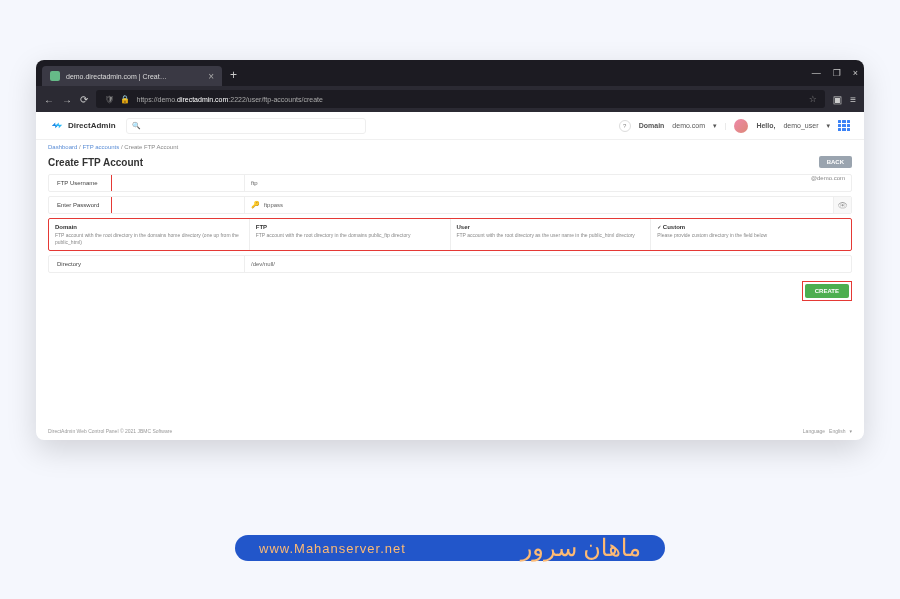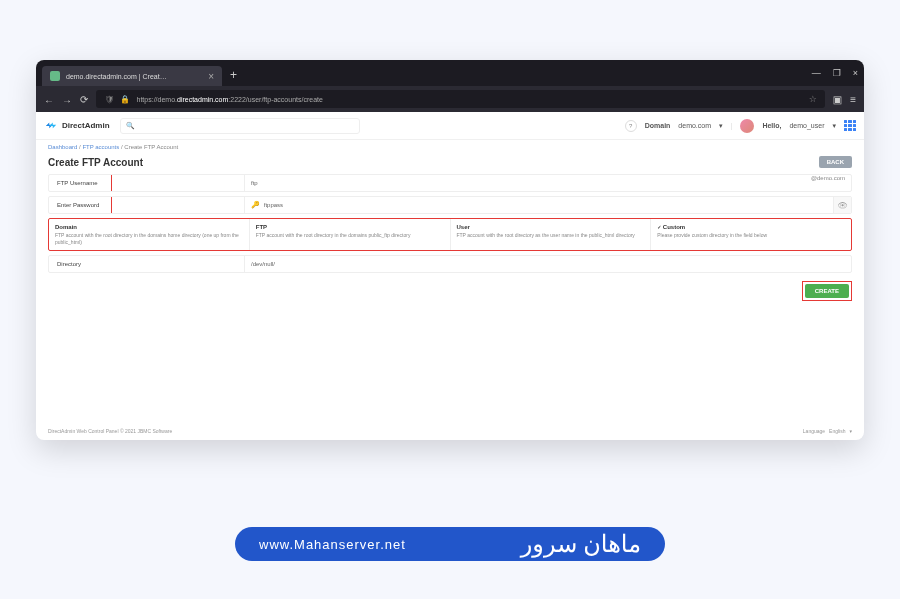--- a/index.html
+++ b/index.html
@@ -15,21 +15,21 @@
 .tab-add { color: #ccc; font-size: 12px; margin-left: 8px; margin-bottom: -4px; }
 .window-ctrls { margin-left: auto; display: flex; gap: 12px; color: #ccc; font-size: 9px; }
 
 .nav-bar { background: #2b2a33; height: 26px; display: flex; align-items: center; padding: 0 8px; gap: 8px; }
 .nav-btn { color: #ccc; font-size: 10px; cursor: pointer; }
 .url-bar { flex: 1; background: #1c1b22; height: 18px; border-radius: 3px; display: flex; align-items: center; padding: 0 8px; gap: 6px; }
 .url-icon { color: #888; font-size: 8px; }
 .url-text { color: #aaa; font-size: 7px; }
 .url-text .highlight { color: #fff; }
 
-.app-header { height: 28px; background: #fff; display: flex; align-items: center; padding: 0 8px; border-bottom: 1px solid #f0f0f0; gap: 2px; }
+.app-header { height: 28px; background: #fff; display: flex; align-items: center; padding: 0 14px; border-bottom: 1px solid #f0f0f0; gap: 2px; }
 .logo { display: flex; align-items: center; gap: 4px; }
 .logo-icon { width: 14px; height: 14px; }
 .logo-text { font-size: 8px; font-weight: 700; color: #333; }
 .search-box { flex: 0 0 240px; height: 16px; border: 1px solid #eee; border-radius: 3px; margin-left: 8px; display: flex; align-items: center; padding: 0 6px; }
 .search-glyph { color: #aaa; font-size: 7px; }
 .header-right { margin-left: auto; display: flex; align-items: center; gap: 8px; font-size: 7px; color: #555; }
 .question { width: 12px; height: 12px; border: 1px solid #ddd; border-radius: 50%; display: flex; align-items: center; justify-content: center; font-size: 6px; color: #888; }
 .avatar { width: 14px; height: 14px; border-radius: 50%; background: linear-gradient(135deg, #e8a 0%, #d87 100%); }
 .grid-icon { width: 12px; height: 12px; display: grid; grid-template: repeat(3,1fr)/repeat(3,1fr); gap: 1px; }
 .grid-icon span { background: #3b82f6; border-radius: 0.5px; }
@@ -59,21 +59,21 @@
 .card-desc { font-size: 5px; color: #888; line-height: 1.3; }
 .card.selected .card-title::before { content: "✓ "; color: #333; font-size: 5px; }
 
 .create-row { display: flex; justify-content: flex-end; padding: 4px 12px; }
 .create-wrap { border: 1.5px solid #e53935; padding: 2px; }
 .create-btn { background: #4caf50; color: #fff; font-size: 6px; font-weight: 600; padding: 4px 10px; border-radius: 2px; }
 
 .footer-row { position: absolute; bottom: 6px; left: 12px; right: 12px; display: flex; justify-content: space-between; font-size: 5px; color: #999; }
 .lang-select { display: flex; align-items: center; gap: 4px; }
 
-.watermark { position: absolute; bottom: 38px; left: 50%; transform: translateX(-50%); background: #2256ca; color: #ffffff; border-radius: 22px; height: 34px; width: 430px; display: flex; align-items: center; justify-content: space-between; padding: 0 24px; }
+.watermark { position: absolute; bottom: 38px; left: 50%; transform: translateX(-50%); background: #2256ca; color: #fdba74; border-radius: 22px; height: 26px; width: 430px; display: flex; align-items: center; justify-content: space-between; padding: 0 24px; }
 .wm-text { font-size: 13px; letter-spacing: 1px; }
 .wm-script { font-family: cursive; font-size: 24px; }
 </style>
 </head>
 <body>
 
 <div class="browser-window">
 
   <div class="tab-bar">
     <div class="tab">

